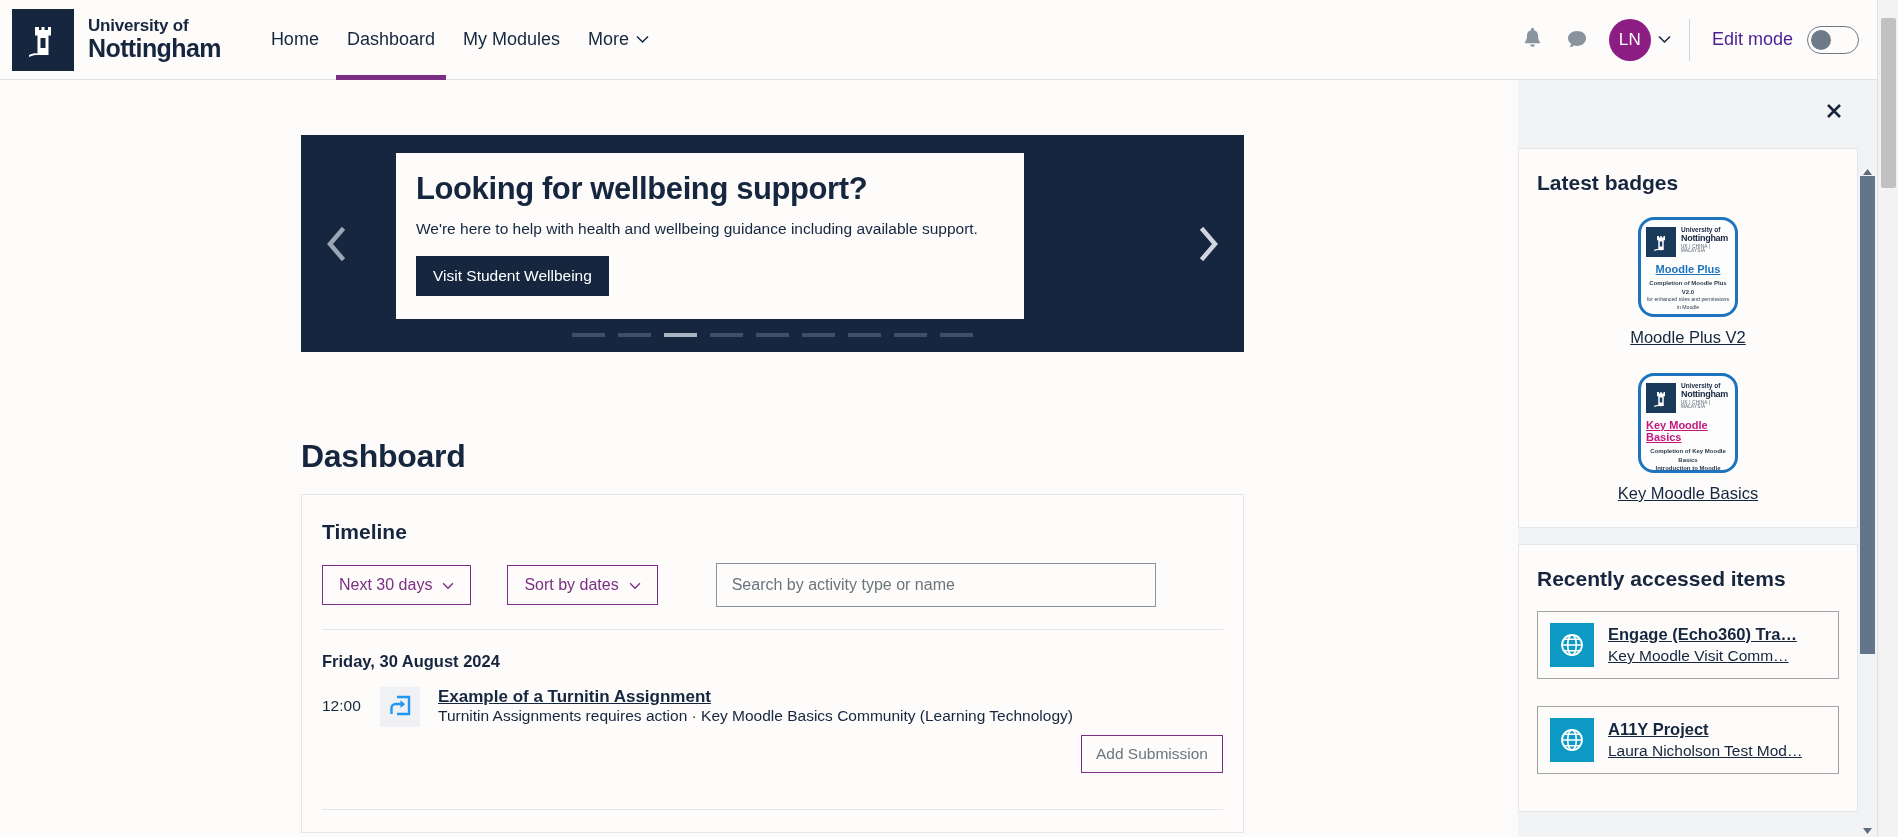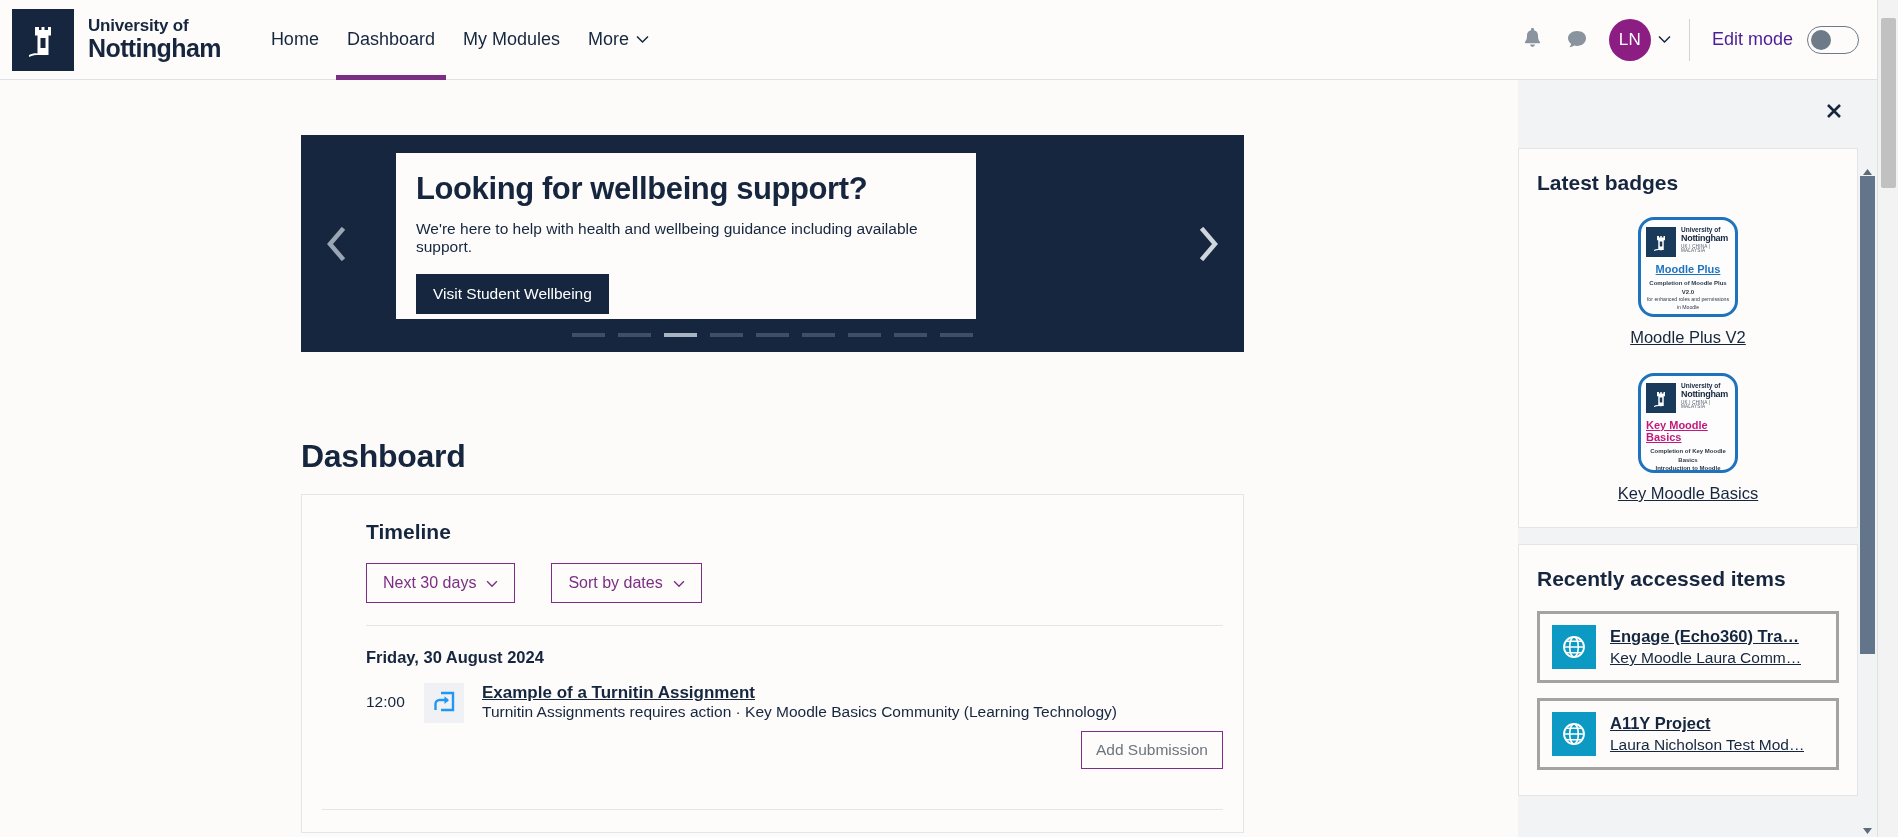--- a/index.html
+++ b/index.html
@@ -87,21 +87,21 @@
     position: absolute; left: 301px; top: 55px;
     width: 943px; height: 217px; background: #16263f;
     display: flex; align-items: center;
   }
   .car-arrow {
     width: 70px; height: 100%; display: flex; align-items: center;
     justify-content: center; cursor: pointer; color: #9aa6b4;
   }
   .car-inner {
     position: absolute; left: 95px; top: 18px;
-    width: 580px; height: 166px; background: #fdfcfa;
+    width: 628px; height: 166px; background: #fdfcfa;
     padding: 18px 20px 0 20px;
   }
   .car-title { font-size: 31px; font-weight: bold; color: #16263f; letter-spacing: -0.4px; }
   .car-sub { font-size: 15.5px; color: #15263f; margin-top: 13px; }
   .car-btn {
     display: inline-block; margin-top: 18px; background: #16263f; color: #fff;
     font-size: 15.5px; padding: 11px 17px; cursor: pointer; border: none;
   }
   .car-dots {
     position: absolute; left: 0; right: 0; bottom: 15px;
@@ -109,21 +109,21 @@
   }
   .car-dot { width: 33px; height: 4px; background: #3e5068; cursor: pointer; }
   .car-dot.active { background: #a8b4c2; }
 
   .page-title {
     position: absolute; left: 301px; top: 358px;
     font-size: 32px; font-weight: bold; color: #16263f; letter-spacing: -0.3px;
   }
 
   .card {
-    position: absolute; background: #fdfcfa; border: 1px solid #e3e5e8; padding-left: 44px;
+    position: absolute; background: #fdfcfa; border: 1px solid #e3e5e8;
   }
   #timeline-card { left: 301px; top: 414px; width: 943px; height: 339px; }
   .card-title {
     font-size: 21px; font-weight: bold; color: #16263f;
     padding: 25px 0 0 20px;
   }
   .tl-controls {
     display: flex; align-items: center; padding: 19px 0 0 20px; gap: 36px;
   }
   .pill {
@@ -209,22 +209,22 @@
   .badge-name.pink { color: #c2187e; }
   .badge-desc { font-size: 6px; color: #2c3a4b; text-align: center; margin-top: 4px; line-height: 1.45; font-weight: bold;}
   .badge-desc .small { font-weight: normal; font-size: 5.2px; }
   .badge-caption {
     margin-top: 11px; font-size: 16.5px; color: #15263f;
     text-decoration: underline; cursor: pointer;
   }
 
   .recent-list { padding: 20px 18px 10px 18px; }
   .recent-item {
-    border: 3px solid #a3a3a3; display: flex; align-items: center;
-    padding: 11px 12px; margin-bottom: 15px; cursor: pointer; background: #fdfcfa;
+    border: 1px solid #a3a3a3; display: flex; align-items: center;
+    padding: 11px 12px; margin-bottom: 27px; cursor: pointer; background: #fdfcfa;
   }
   .recent-thumb {
     width: 44px; height: 44px; background: #0c9ac4; flex: 0 0 44px;
     display: flex; align-items: center; justify-content: center;
   }
   .recent-text { margin-left: 14px; overflow: hidden; }
   .recent-name {
     font-size: 16.5px; font-weight: bold; color: #15263f;
     text-decoration: underline; white-space: nowrap;
   }
@@ -373,20 +373,21 @@
             </span>
           </button>
           <button class="pill">
             <span>Sort by dates</span>
             <span>
               <svg width="12" height="8" viewBox="0 0 13 9">
                   <path d="M1 1.5L6.5 7 12 1.5" stroke="#7b2e83" stroke-width="1.5" fill="none"></path>
                 </svg>
             </span>
           </button>
+          <input class="tl-search" type="text" placeholder="Search by activity type or name" style="">
         </div>
 
         <div class="tl-divider"></div>
 
         <div class="tl-date">Friday, 30 August 2024</div>
 
         <div class="tl-event">
           <div class="tl-time">12:00</div>
           <div class="tl-icon">
             <svg width="24" height="26" viewBox="0 0 24 26">
@@ -481,21 +482,21 @@
             <div class="recent-item">
               <span class="recent-thumb">
                 <svg width="26" height="26" viewBox="0 0 26 26">
                   <circle cx="13" cy="13" r="10" stroke="#fff" stroke-width="1.8" fill="none"></circle>
                   <ellipse cx="13" cy="13" rx="4.3" ry="10" stroke="#fff" stroke-width="1.6" fill="none"></ellipse>
                   <path d="M3.3 13h19.4M5 7.2h16M5 18.8h16" stroke="#fff" stroke-width="1.5"></path>
                 </svg>
               </span>
               <span class="recent-text">
                 <span class="recent-name" style="display:block">Engage (Echo360) Tra…</span>
-                <span class="recent-course" style="display:block">Key Moodle Laura Comm…</span>
+                <span class="recent-course" style="display:block">Key Moodle Visit Comm…</span>
               </span>
             </div>
 
             <div class="recent-item">
               <span class="recent-thumb">
                 <svg width="26" height="26" viewBox="0 0 26 26">
                   <circle cx="13" cy="13" r="10" stroke="#fff" stroke-width="1.8" fill="none"></circle>
                   <ellipse cx="13" cy="13" rx="4.3" ry="10" stroke="#fff" stroke-width="1.6" fill="none"></ellipse>
                   <path d="M3.3 13h19.4M5 7.2h16M5 18.8h16" stroke="#fff" stroke-width="1.5"></path>
                 </svg>

